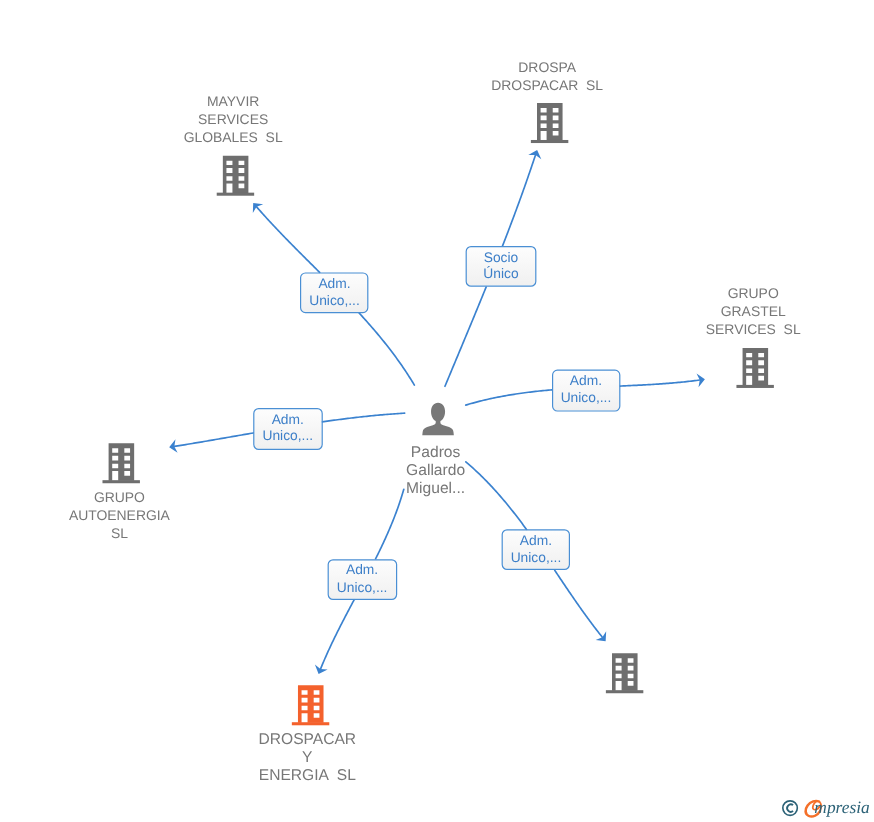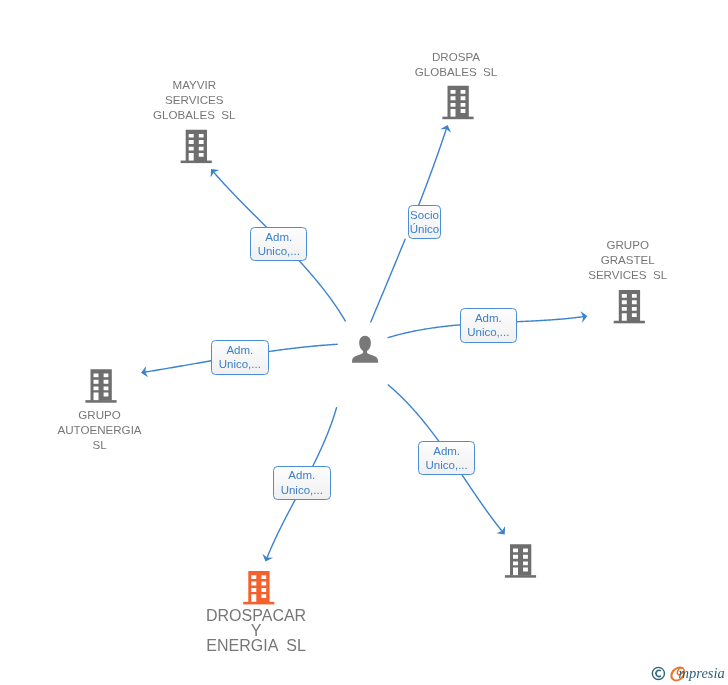--- a/index.html
+++ b/index.html
@@ -4,21 +4,21 @@
 <title>Empresia relationship graph</title>
 <style>
   html,body{margin:0;padding:0;}
   body{width:728px;height:685px;background:#ffffff;overflow:hidden;position:relative;
        font-family:"Liberation Sans",sans-serif;}
   #stage{position:absolute;left:0;top:0;width:728px;height:685px;transform:translateZ(0);}
   svg.layer{position:absolute;left:0;top:0;width:728px;height:685px;overflow:visible;}
   .node-label{position:absolute;text-align:center;color:#777777;font-size:11.6px;
     line-height:15.15px;white-space:pre-wrap;width:220px;}
   .node-label.person{font-size:13px;line-height:15.1px;}
-  .node-label.highlight{font-size:16px;line-height:15.2px;}
+  .node-label.highlight{font-size:13px;line-height:15.2px;}
   .edge-label{position:absolute;box-sizing:border-box;border:1.5px solid #4a8fd4;border-radius:4.5px;
     background:linear-gradient(180deg,#fdfdfd 0%,#f0f0f0 100%);
     color:#3d7fc8;font-size:11.5px;line-height:14.2px;text-align:center;white-space:pre-wrap;
     display:flex;align-items:center;justify-content:center;}
   #watermark{position:absolute;left:650px;top:664px;}
 </style>
 </head>
 <body>
 
 <div id="stage">
@@ -66,33 +66,36 @@
   <use href="#bldg-icon" x="613.7" y="289.9" fill="#6e6e6e"></use>
   <use href="#person-icon" x="351.9" y="335.7" fill="#787878"></use>
   <use href="#bldg-icon" x="85.4" y="369.3" fill="#6e6e6e"></use>
   <use href="#bldg-icon" x="243.2" y="571.0" fill="#f4612c"></use>
   <use href="#bldg-icon" x="504.9" y="544.3" fill="#6e6e6e"></use>
 </svg>
 <div class="node-label" style="left:84.3px;top:77.0px">MAYVIR
 SERVICES
 GLOBALES  SL</div>
 <div class="node-label" style="left:346.0px;top:49.0px">DROSPA
-GLOBALES  SL</div>
+DROSPACAR  SL</div>
 <div class="node-label" style="left:517.7px;top:237.0px">GRUPO
 GRASTEL
 SERVICES  SL</div>
+<div class="node-label person" style="left:253.0px;top:368.8px">Padros
+Gallardo
+Miguel...</div>
 <div class="node-label" style="left:-10.5px;top:407.0px">GRUPO
 AUTOENERGIA
 SL</div>
 <div class="node-label highlight" style="left:146.1px;top:607.5px">DROSPACAR
 Y
 ENERGIA  SL</div>
 <div class="edge-label" style="left:250.2px;top:226.8px;width:57.1px;height:34.4px">Adm.
 Unico,...</div>
-<div class="edge-label" style="left:408px;top:205.0px;width:33px;height:34.4px">Socio
+<div class="edge-label" style="left:388.0px;top:205.0px;width:59px;height:34.4px">Socio
 Único</div>
 <div class="edge-label" style="left:459.8px;top:308.0px;width:57.0px;height:34.7px">Adm.
 Unico,...</div>
 <div class="edge-label" style="left:211.0px;top:339.9px;width:57.6px;height:34.8px">Adm.
 Unico,...</div>
 <div class="edge-label" style="left:273.0px;top:465.5px;width:57.5px;height:34.4px">Adm.
 Unico,...</div>
 <div class="edge-label" style="left:417.9px;top:441.1px;width:57.5px;height:34.4px">Adm.
 Unico,...</div>
 </div>

